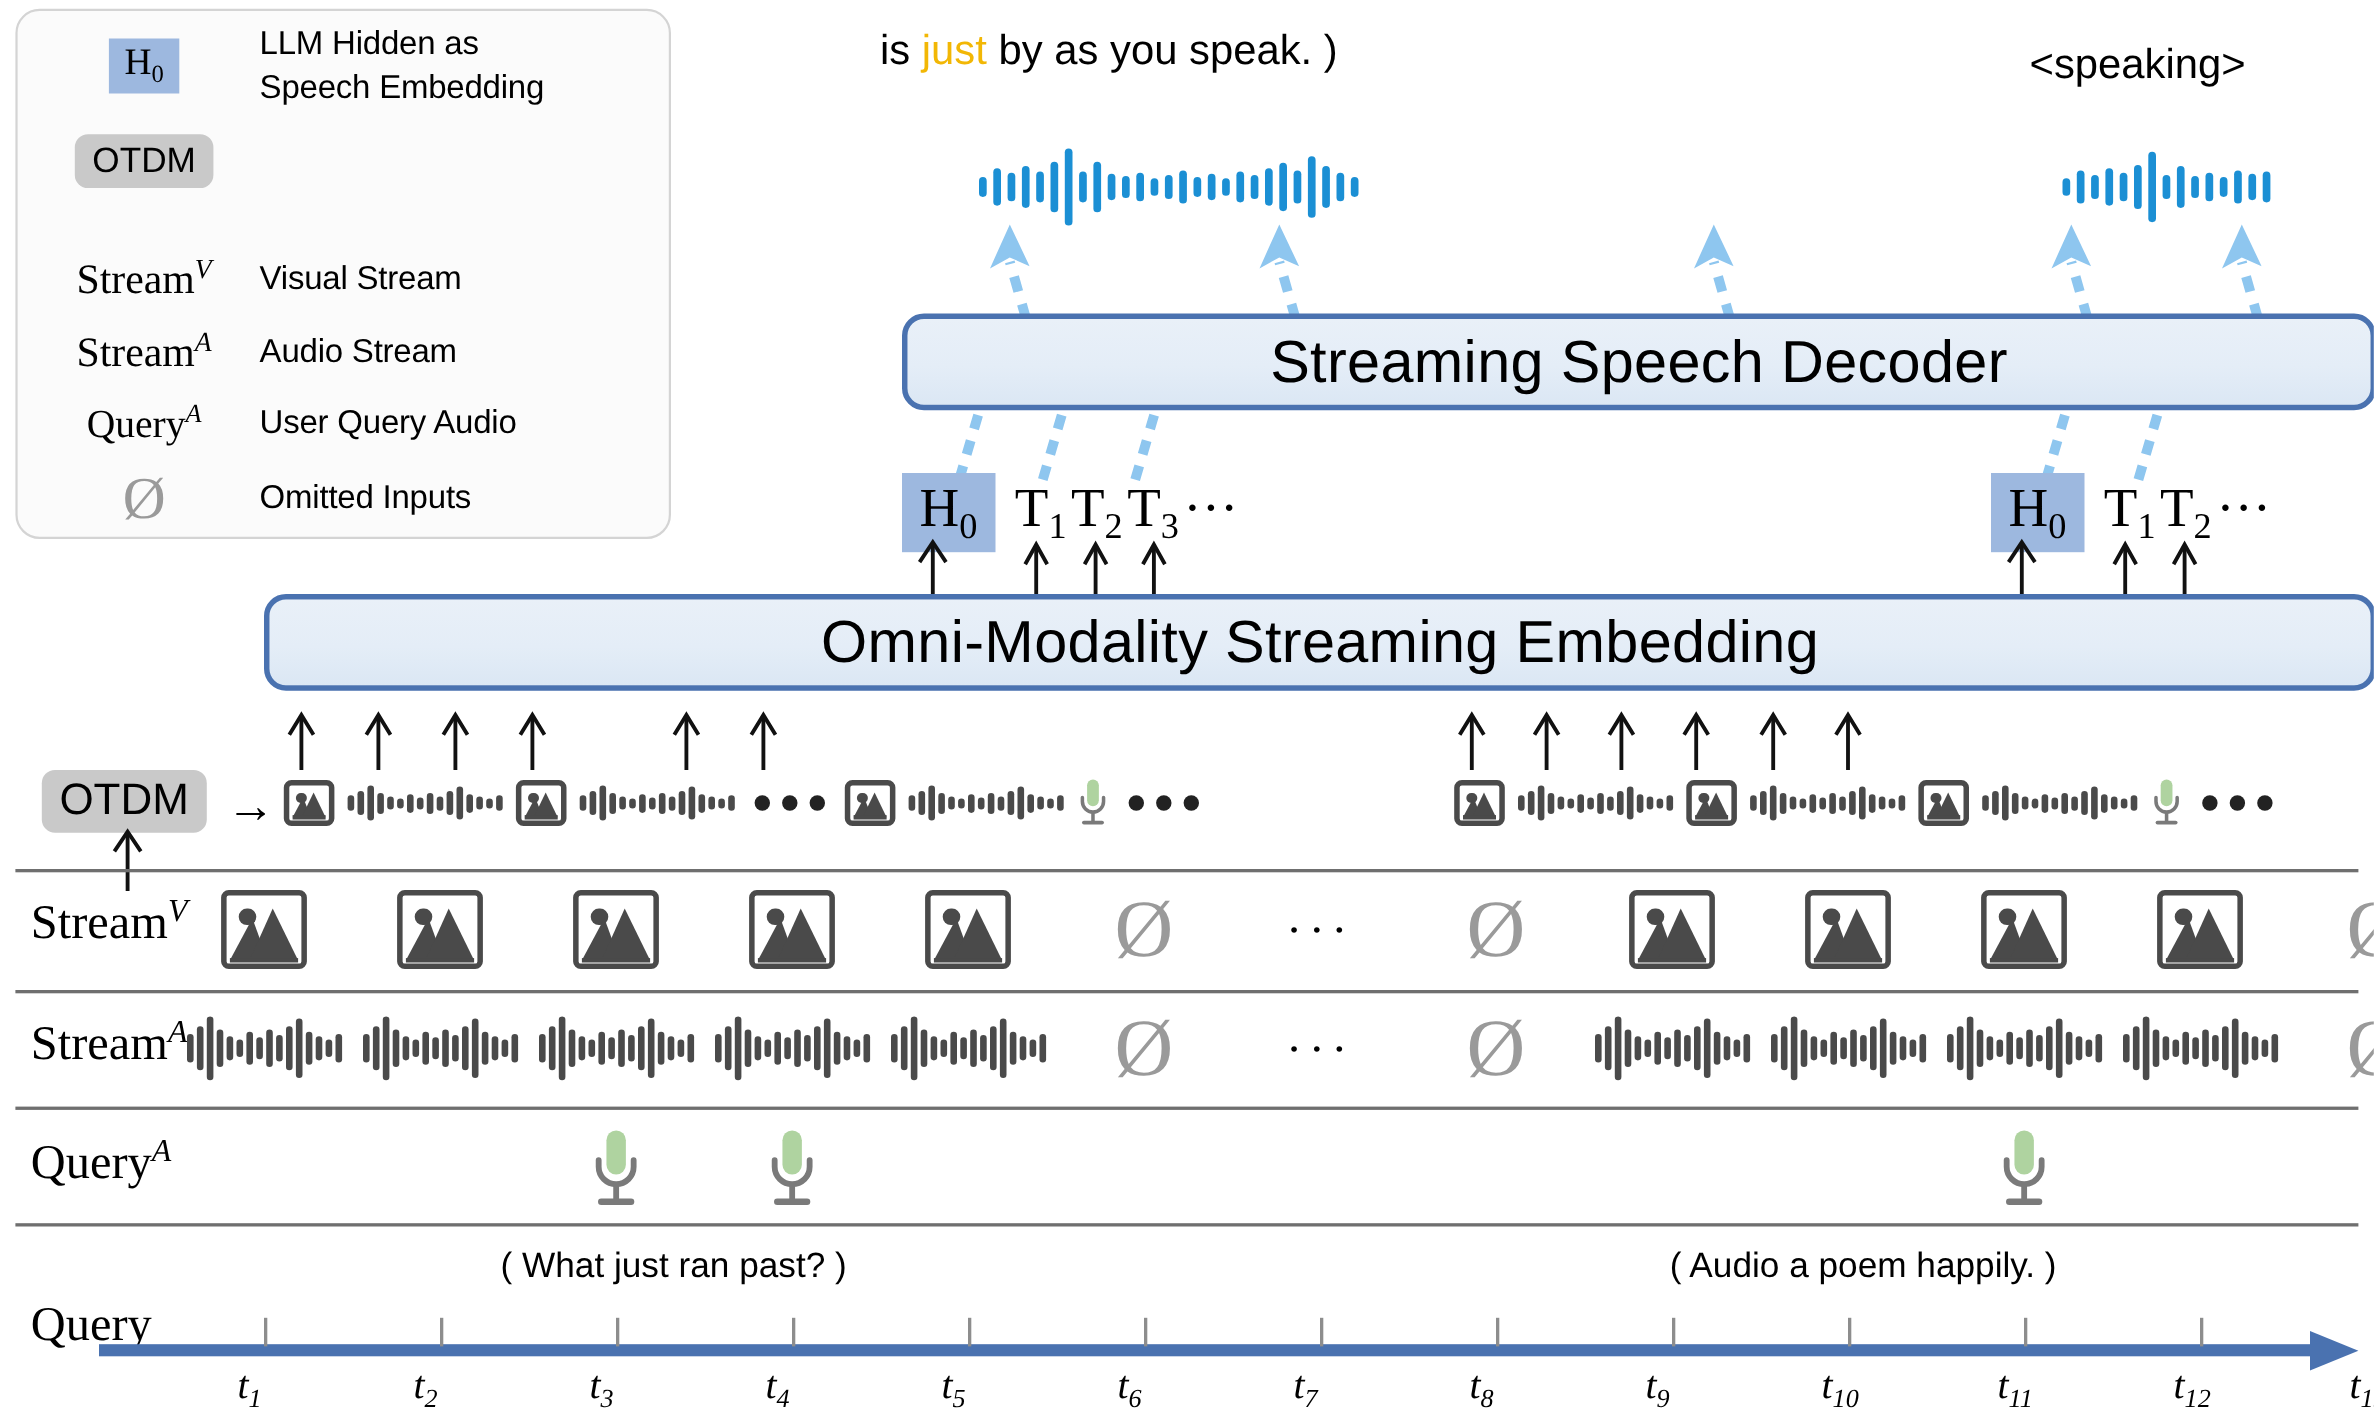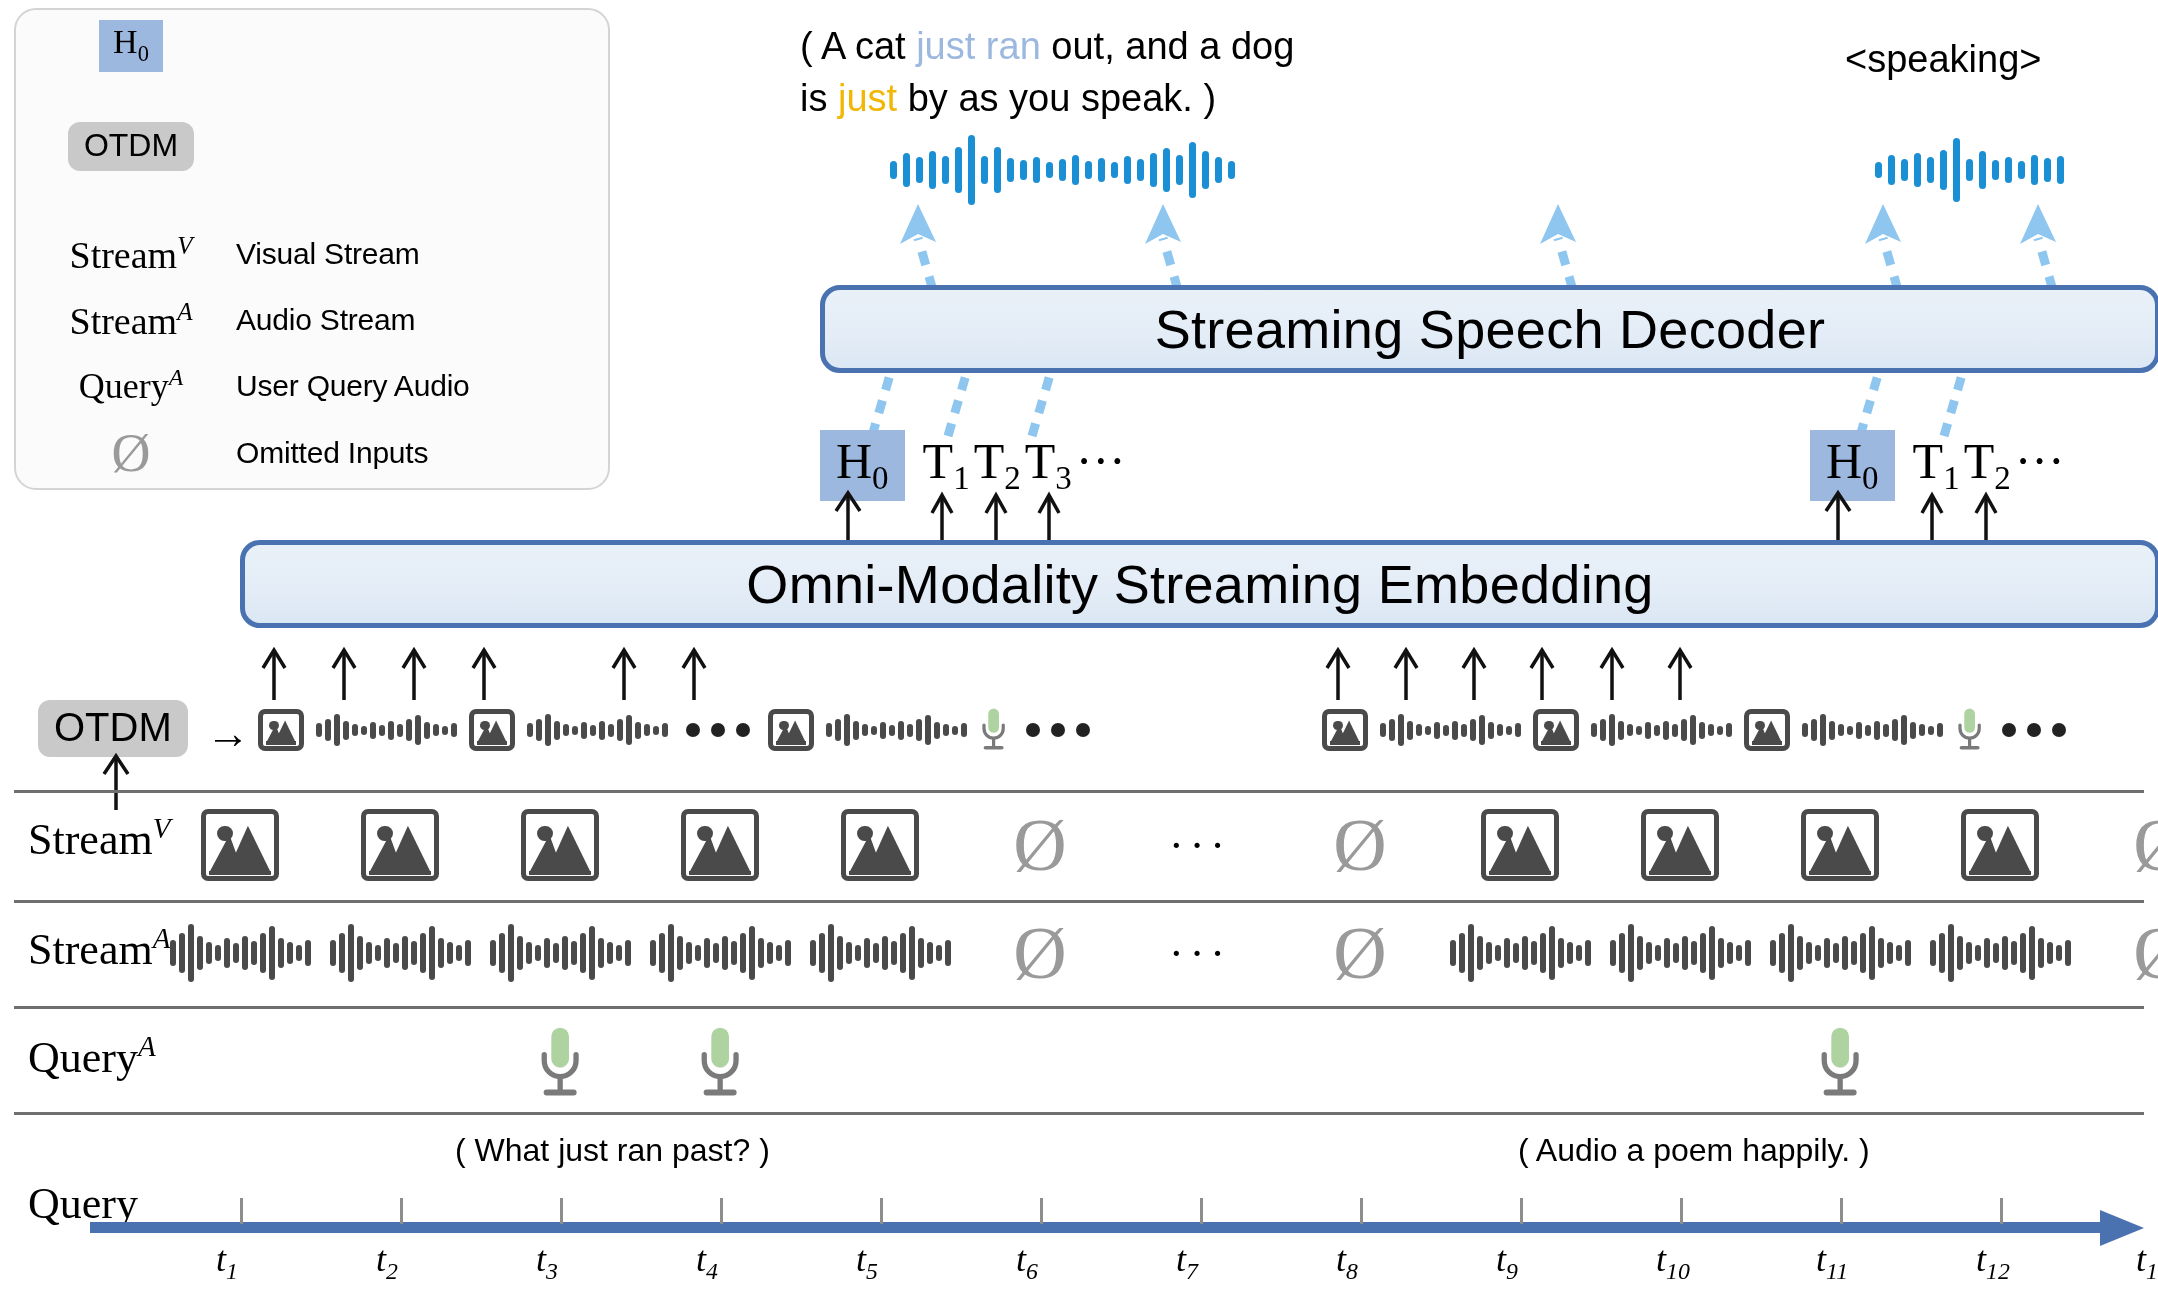--- a/index.html
+++ b/index.html
@@ -52,20 +52,21 @@
 </style>
 </head>
 <body>
 
 <div class="abs" id="legend">
 
   <div class="legend-row" style="left:10px;top:10px;">
     <div class="legend-sym">
       <span class="h0chip">H<span class="sub">0</span></span>
     </div>
+    <div class="legend-txt">LLM Hidden as<br>Speech Embedding</div>
   </div>
 
   <div class="legend-row" style="left:10px;top:112px;">
     <div class="legend-sym">
       <span class="otdmchip">OTDM</span>
     </div>
   </div>
 
   <div class="legend-row" style="left:10px;top:222px;">
     <div class="legend-sym">
@@ -90,21 +91,20 @@
 
   <div class="legend-row" style="left:10px;top:416px;">
     <div class="legend-sym">
       <span class="nullsym">Ø</span>
     </div>
     <div class="legend-txt">Omitted Inputs</div>
   </div>
 </div>
 
 <div class="abs" style="left:800px;top:20px;width:580px;font-size:38px;line-height:52px;">
-  <div><span>( A cat </span><span id="hl1" style="color:#9DB8DF">just ran</span><span> out, and a dog</span></div>
   <div><span>is </span><span id="hl2" style="color:#F2B705">just</span><span> by as you speak. )</span></div>
 </div>
 
 <div class="abs wf wfblue" id="wf-left" style="left: 890px; top: 140px; height: 60px; align-items: center; gap: 6px;">
     <i style="height: 18px;"></i>
     <i style="height: 34px;"></i>
     <i style="height: 26px;"></i>
     <i style="height: 38px;"></i>
     <i style="height: 28px;"></i>
     <i style="height: 46px;"></i>

